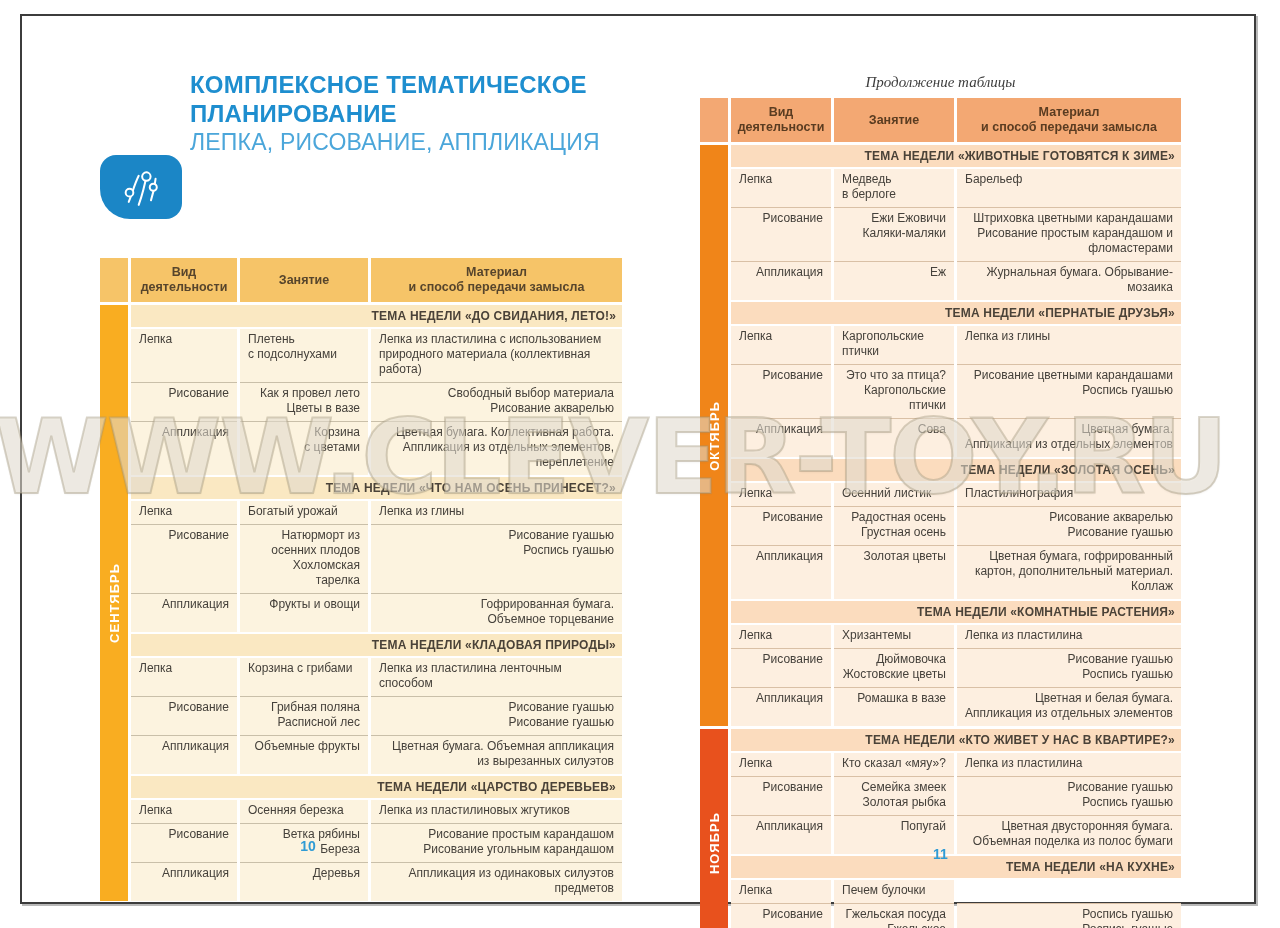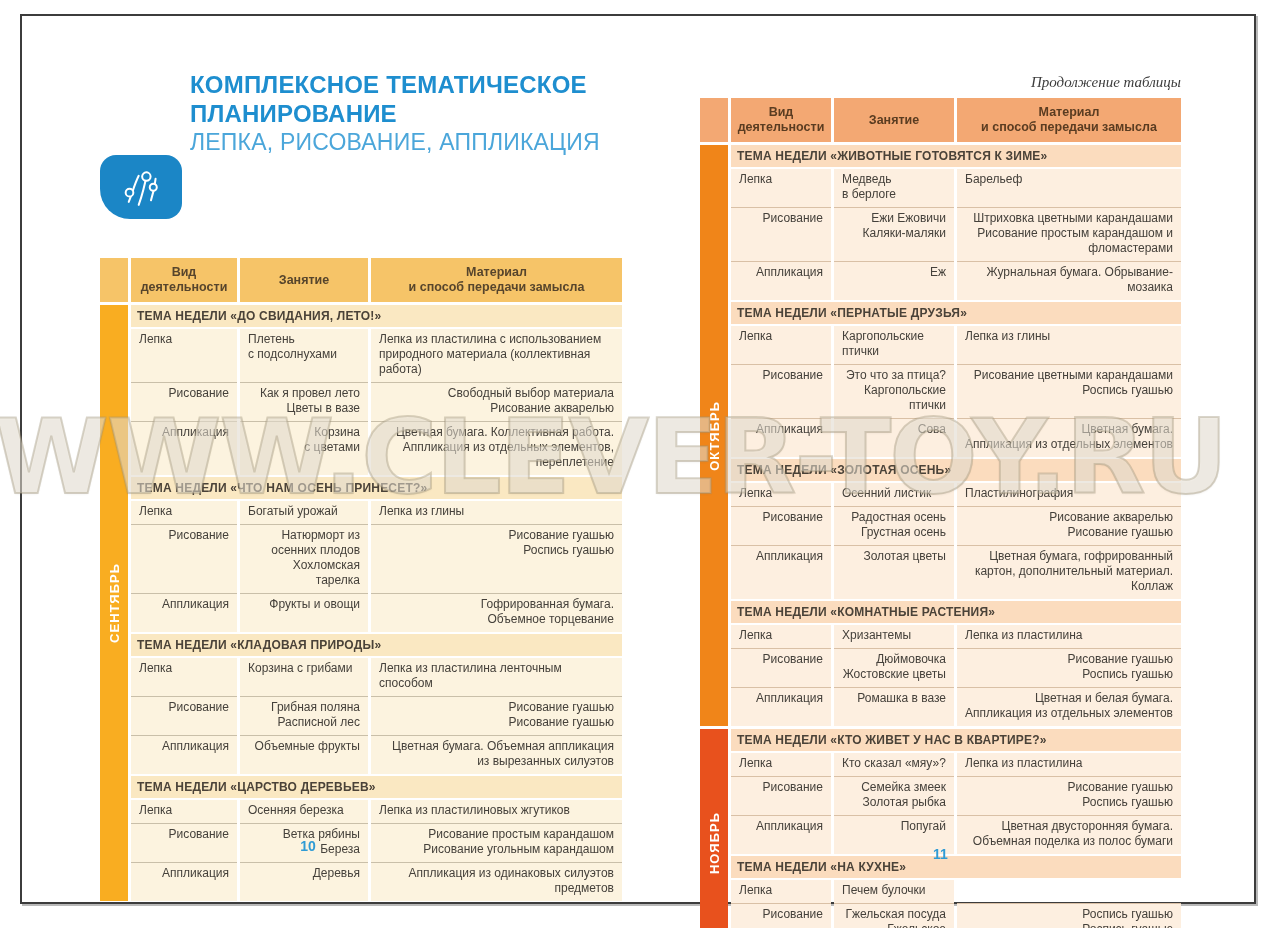--- a/index.html
+++ b/index.html
@@ -18,21 +18,21 @@
     white-space:pre-line;letter-spacing:0.2px;
   }
   .subtitle{font-size:23px;line-height:29px;font-weight:400;color:#4ba6da;letter-spacing:0.2px;text-align:right;}
   .icon-box{
     position:absolute;left:100px;top:155px;width:82px;height:64px;
     background:#1b86c6;border-radius:16px 16px 16px 30px;
     display:flex;align-items:center;justify-content:center;
   }
   
   .cont-note{
-    position:absolute;left:700px;top:74px;width:481px;text-align:right;
+    position:absolute;left:700px;top:74px;width:481px;text-align:center;
     font-family:"Liberation Serif",serif;font-style:italic;font-size:15px;color:#3d3d3d;
   }
   
   .tbl{position:absolute;}
   .tbl-left{
     left:100px;top:258px;width:522px;
     --hdr-bg:#f6c468;--band-bg:#fae8c2;--row-bg:#fcf3df;--sep:#c9bfa9;
     --cols-h:28px 106px 128px 1fr;--cols-r:106px 128px 1fr;--hdr-txt:#57452c;
   }
   .tbl-right{
@@ -53,21 +53,21 @@
     width:28px;flex:0 0 28px;display:flex;align-items:center;justify-content:center;
   }
   .month-label{
     writing-mode:vertical-rl;transform:rotate(180deg);
     color:#ffffff;font-weight:bold;font-size:13px;letter-spacing:1px;white-space:nowrap;
   }
   .themes{flex:1;display:flex;flex-direction:column;min-width:0;}
   .theme + .theme{margin-top:2px;}
   .band{
     background:var(--band-bg);font-weight:bold;font-size:12px;color:#4a4238;
-    text-align:left;padding:4px 6px;margin-bottom:2px;letter-spacing:0.2px;
+    text-align:right;padding:4px 6px;margin-bottom:2px;letter-spacing:0.2px;
   }
   .row{display:grid;grid-template-columns:var(--cols-r);gap:17px 3px;}
   .row > div{
     background:var(--row-bg);font-size:12px;line-height:15px;padding:3px 8px 5px;
     white-space:pre-line;box-sizing:border-box;
   }
   .row + .row > div{border-top:1px solid var(--sep);text-align:right;}
   
   .page-num{position:absolute;font-size:14px;font-weight:bold;color:#2f9bd5;text-align:center;}
   .page-num.pn-left{left:100px;top:838px;width:416px;}

